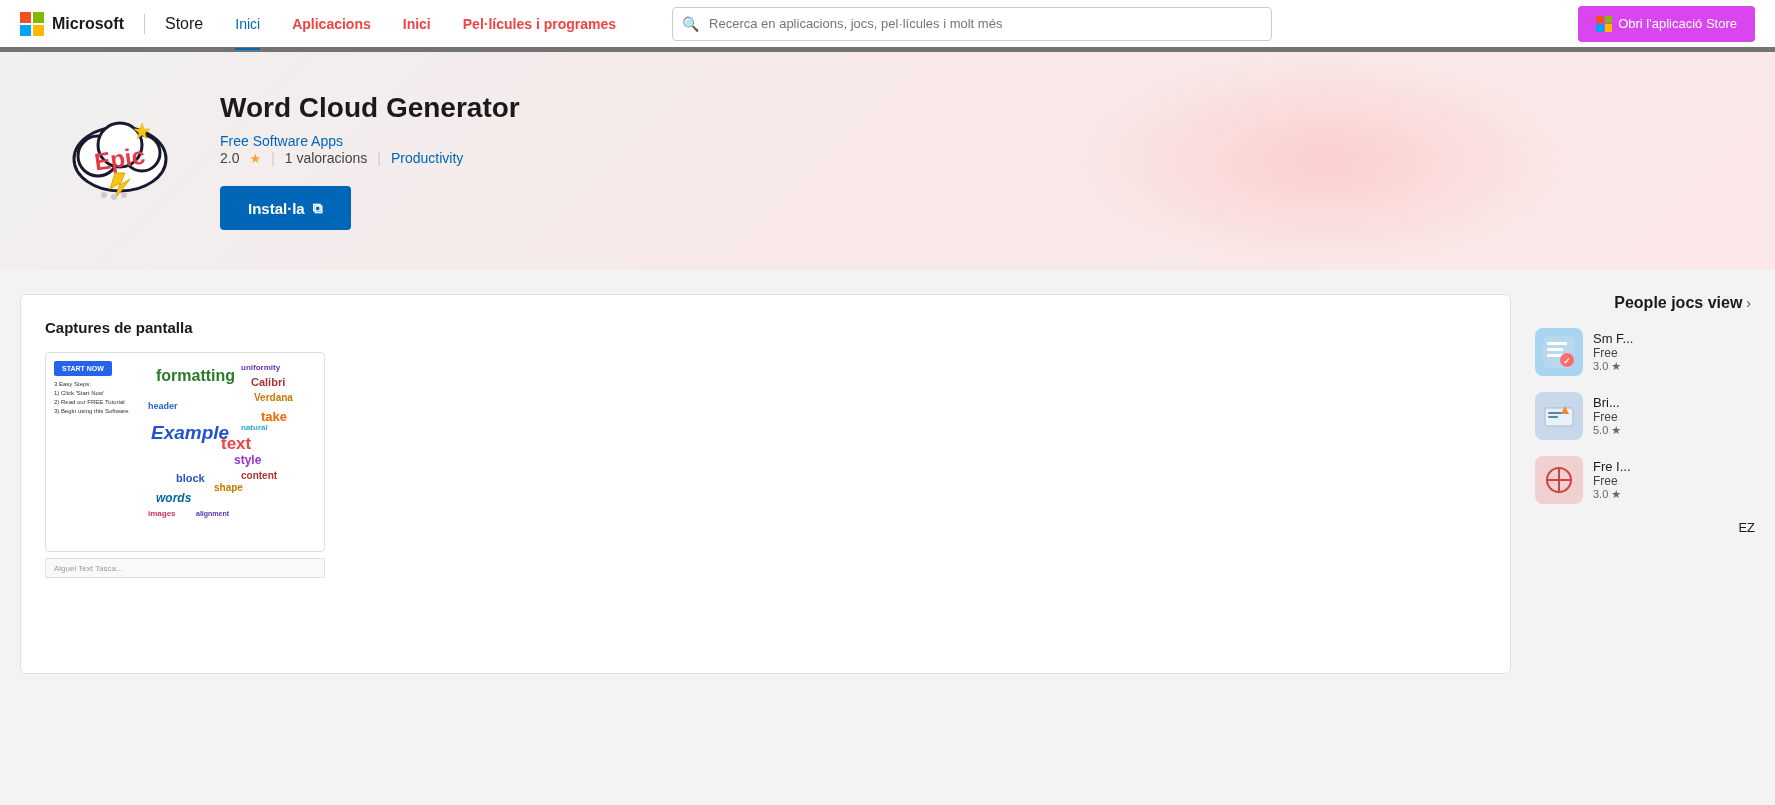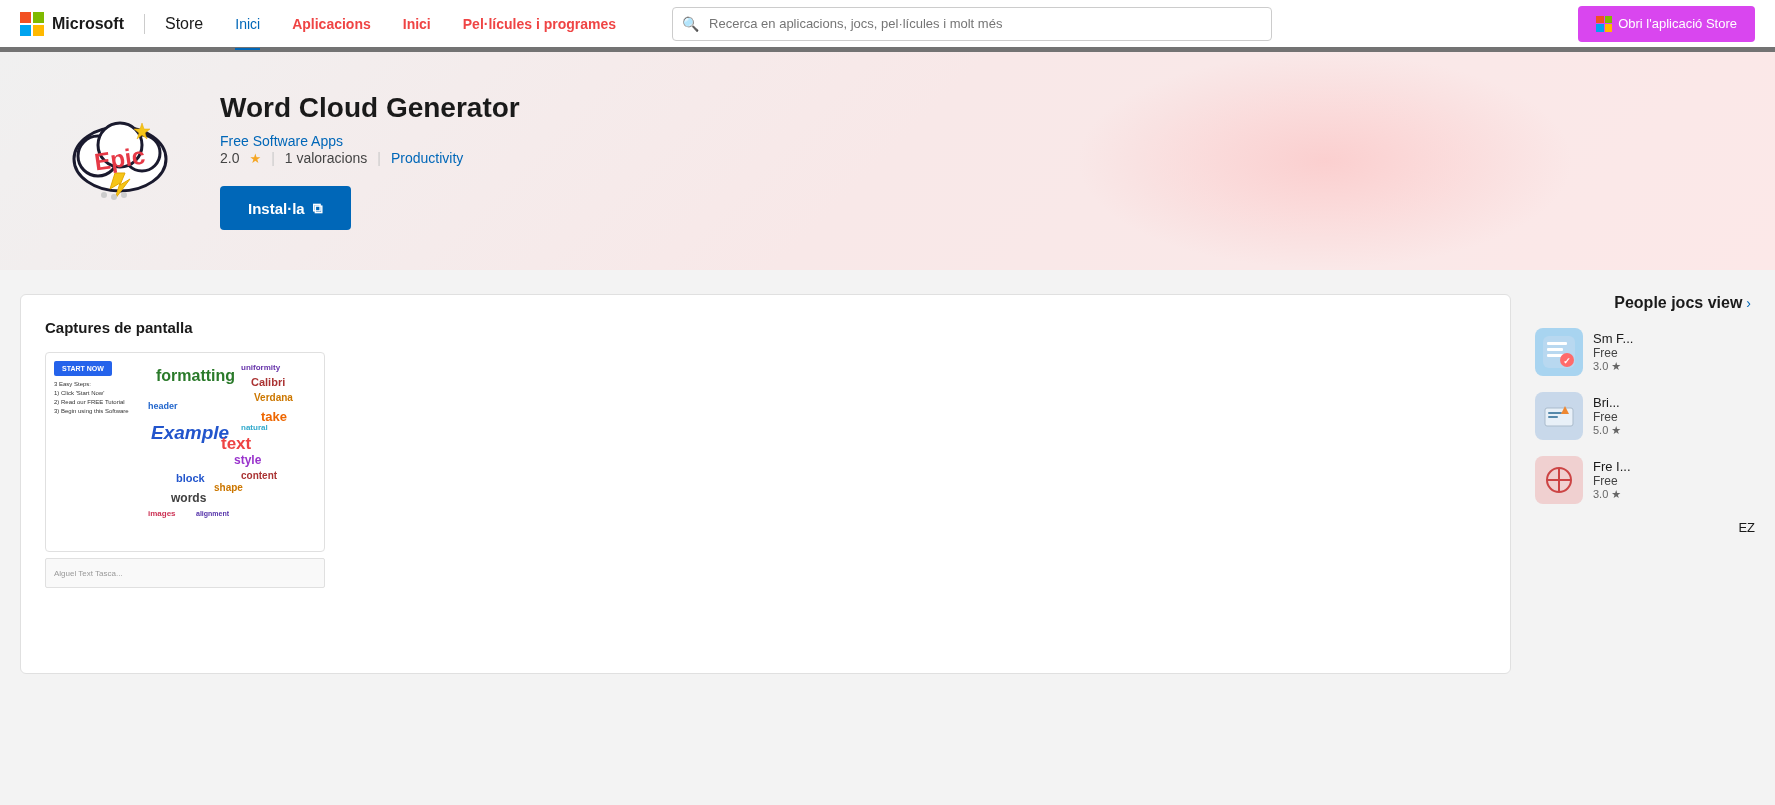--- a/index.html
+++ b/index.html
@@ -345,21 +345,21 @@
     }
     .sidebar-app-rating {
       font-size: 11px;
       color: #666;
     }
 
     
     .screenshot-text-area {
       margin-top: 6px;
       width: 280px;
-      height: 30px;
+      height: 20px;
       border: 1px solid #e0e0e0;
       border-radius: 2px;
       background: #f9f9f9;
       display: flex;
       align-items: center;
       padding: 4px 8px;
       font-size: 8px;
       color: #999;
     }
   </style>
@@ -461,21 +461,21 @@
 
         <div class="wc-words-area">
           <span class="wc-word" style="color:#2a7a2a;font-size:16px;left:10px;top:5px;">formatting</span>
           <span class="wc-word" style="color:#6633aa;font-size:8px;left:95px;top:2px;">uniformity</span>
           <span class="wc-word" style="color:#aa3333;font-size:11px;left:105px;top:14px;">Calibri</span>
           <span class="wc-word" style="color:#cc7700;font-size:10px;left:108px;top:30px;">Verdana</span>
           <span class="wc-word" style="color:#2255cc;font-size:19px;left:5px;top:60px;font-style:italic;">Example</span>
           <span class="wc-word" style="color:#ee4444;font-size:17px;left:75px;top:72px;">text</span>
           <span class="wc-word" style="color:#9933cc;font-size:12px;left:88px;top:92px;">style</span>
           <span class="wc-word" style="color:#2255cc;font-size:11px;left:30px;top:110px;">block</span>
-          <span class="wc-word" style="color:#404040;font-size:12px;left:25px;top:130px;">words</span>
+          <span class="wc-word" style="color:#0369a1;font-size:12px;left:10px;top:130px;font-style:italic;">words</span>
           <span class="wc-word" style="color:#cc7700;font-size:10px;left:68px;top:120px;">shape</span>
           <span class="wc-word" style="color:#aa3333;font-size:10px;left:95px;top:108px;">content</span>
           <span class="wc-word" style="color:#2266cc;font-size:9px;left:2px;top:40px;">header</span>
           <span class="wc-word" style="color:#ee6600;font-size:13px;left:115px;top:48px;">take</span>
           <span class="wc-word" style="color:#33aacc;font-size:8px;left:95px;top:62px;">natural</span>
           <span class="wc-word" style="color:#5533aa;font-size:7px;left:50px;top:148px;">alignment</span>
           <span class="wc-word" style="color:#cc3355;font-size:8px;left:2px;top:148px;">images</span>
         </div>
       </div>
     </div>

